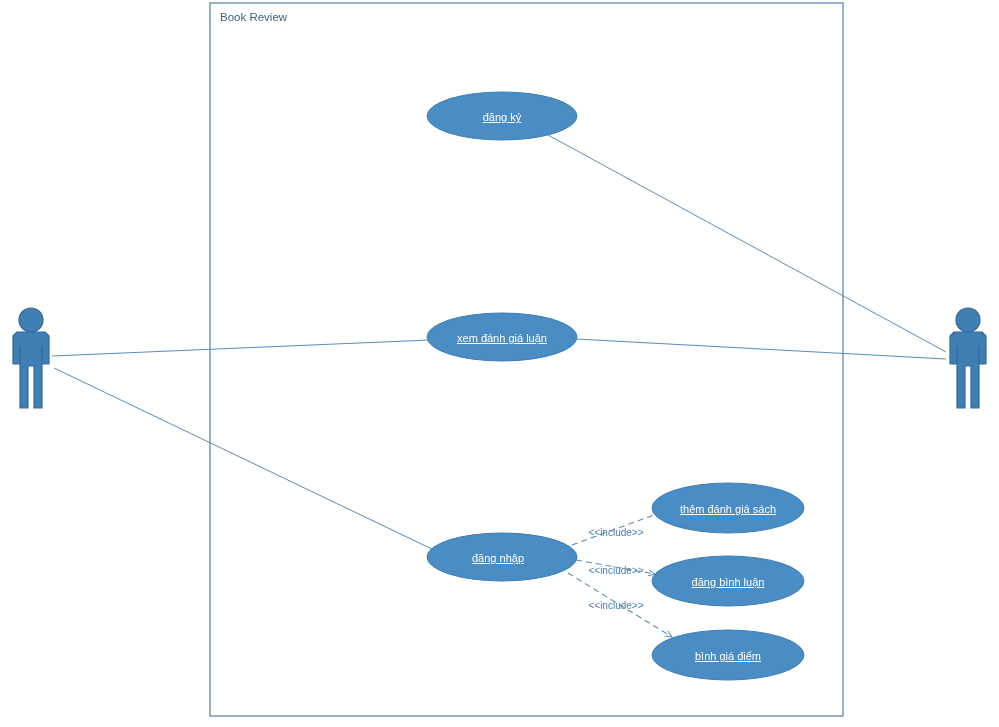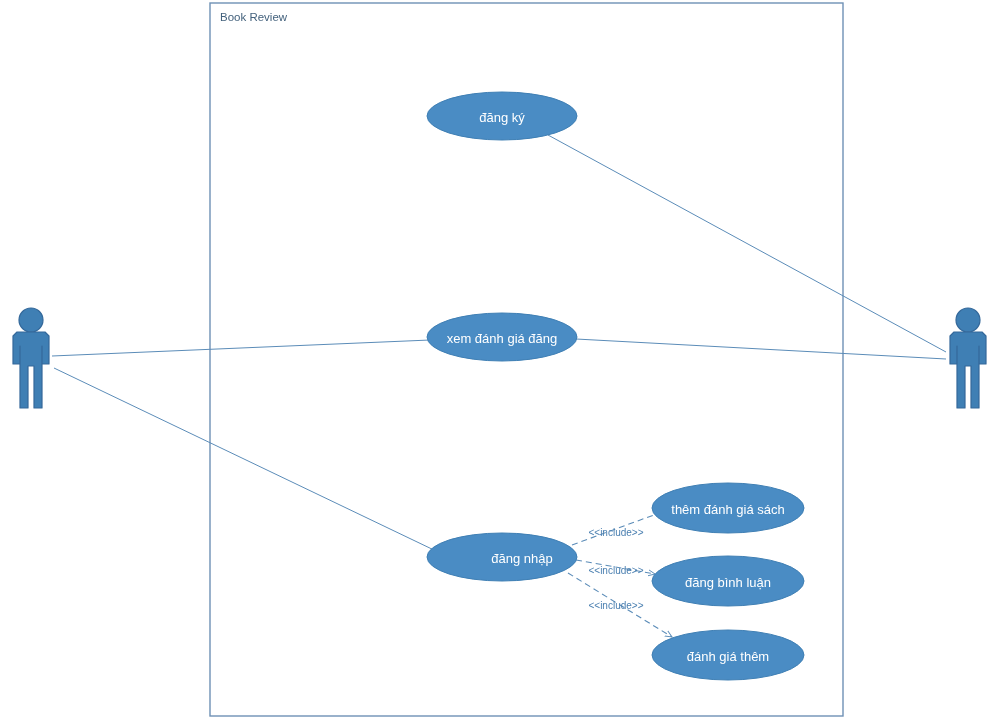--- a/index.html
+++ b/index.html
@@ -1,23 +1,24 @@
 <!DOCTYPE html>
 <html><head>
 <meta charset="utf-8">
 <style>
   html,body{margin:0;padding:0;background:#ffffff;}
   body{width:999px;height:727px;position:relative;overflow:hidden;
        font-family:"Liberation Sans","DejaVu Sans",sans-serif;}
   #canvas{position:absolute;left:0;top:0;width:999px;height:727px;}
   .uc-label{
-    position:absolute;color:#ffffff;font-size:13px;
+    position:absolute;color:#ffffff;font-size:11px;
     white-space:nowrap;pointer-events:none;
     transform:translate(-50%,-50%);
     font-family:"Liberation Sans","DejaVu Sans",sans-serif;
+    text-decoration:underline;
   }
   .inc-label{
     position:absolute;color:#4a7fb0;font-size:10px;
     white-space:nowrap;pointer-events:none;
     transform:translate(-50%,-50%);
     font-family:"Liberation Sans","DejaVu Sans",sans-serif;
   }
   .boundary-title{
     position:absolute;color:#44627d;font-size:11.5px;white-space:nowrap;
     font-family:"Liberation Sans","DejaVu Sans",sans-serif;
@@ -66,18 +67,18 @@
       </g>
     </g>
 </svg>
 
 <div id="overlay" style="position:absolute;left:0;top:0;width:999px;height:727px;">
   <div class="boundary-title" id="boundary-title" style="left: 220px; top: 11px;">Book Review</div>
 <div class="inc-label" style="left: 616px; top: 532px; color: rgb(74, 127, 176);">&lt;&lt;include&gt;&gt;</div>
     <div class="inc-label" style="left: 616px; top: 570px; color: rgb(74, 127, 176);">&lt;&lt;include&gt;&gt;</div>
     <div class="inc-label" style="left: 616px; top: 605px; color: rgb(74, 127, 176);">&lt;&lt;include&gt;&gt;</div>
     <div class="uc-label" style="left: 502px; top: 117px; color: rgb(255, 255, 255);">đăng ký</div>
-    <div class="uc-label" style="left: 502px; top: 338px; color: rgb(255, 255, 255);">xem đánh giá đăng</div>
-    <div class="uc-label" style="left: 522px; top: 558px; color: rgb(255, 255, 255); text-align: center;">đăng nhập</div>
+    <div class="uc-label" style="left: 502px; top: 338px; color: rgb(255, 255, 255);">xem đánh giá luận</div>
+    <div class="uc-label" style="left: 498px; top: 558px; color: rgb(255, 255, 255); text-align: center;">đăng nhập</div>
     <div class="uc-label" style="left: 728px; top: 509px; color: rgb(255, 255, 255);">thêm đánh giá sách</div>
     <div class="uc-label" style="left: 728px; top: 582px; color: rgb(255, 255, 255);">đăng bình luận</div>
-    <div class="uc-label" style="left: 728px; top: 656px; color: rgb(255, 255, 255);">đánh giá thêm</div>
+    <div class="uc-label" style="left: 728px; top: 656px; color: rgb(255, 255, 255);">bình giá điểm</div>
   </div>
 
 </body></html>

